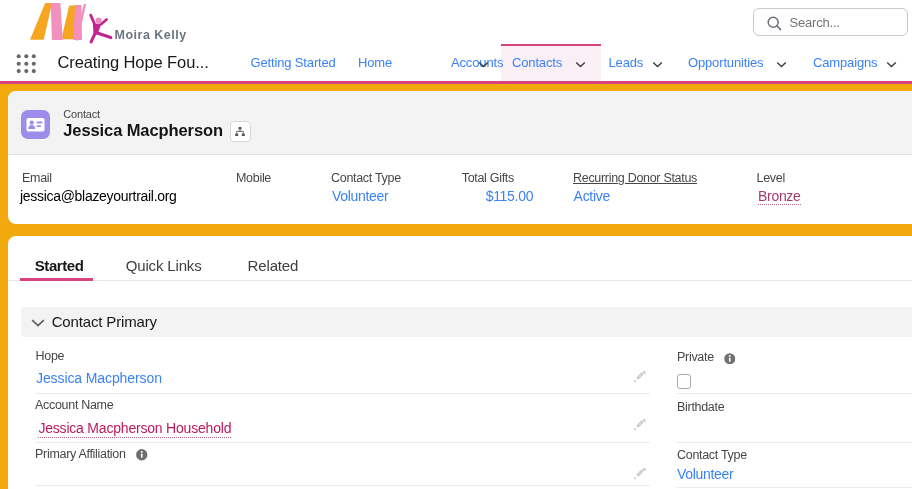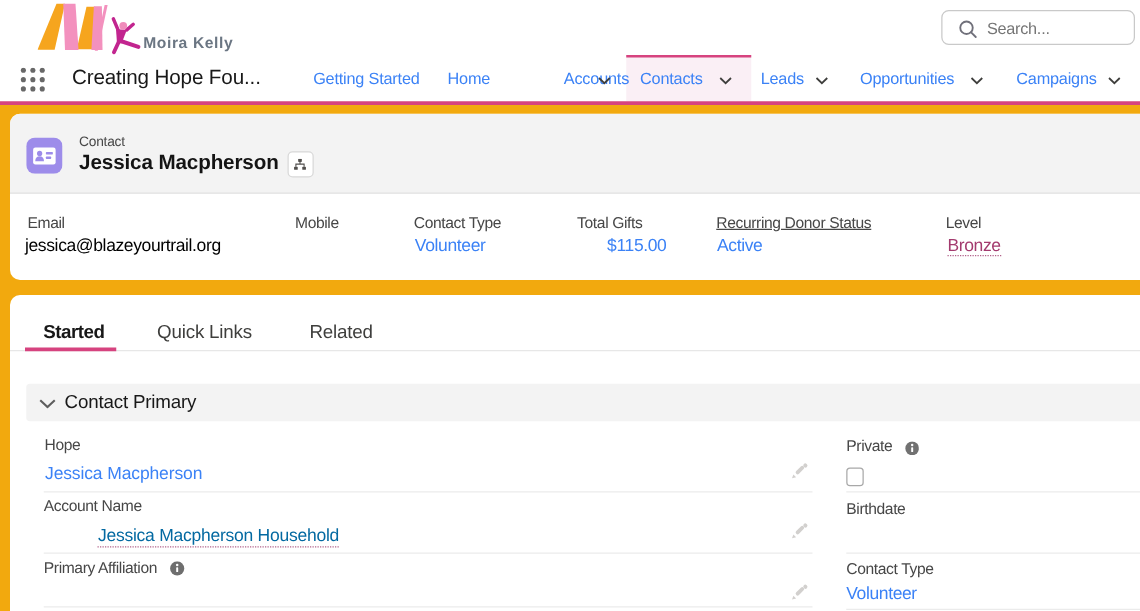--- a/index.html
+++ b/index.html
@@ -128,21 +128,21 @@
   <svg style="position:absolute;left:22.7px;top:83.2px;" width="14" height="8" viewBox="0 0 14 8">
       <path d="M1.2,1.2 L7,6.6 L12.8,1.2" fill="none" stroke="#5e5e5e" stroke-width="1.7"></path>
     </svg>
   <div class="abs" style="left:43.7px;top:78.4px;font-size:15px;color:#181818;letter-spacing:-0.15px;">Contact Primary</div>
 
   <div class="abs lbl" style="left:27.6px;top:114.4px;">Hope</div>
   <div class="abs val" style="left:28px;top:135px;letter-spacing:-0.1px;">Jessica Macpherson</div>
   <div style="position:absolute;left:27px;top:157.4px;width:615px;height:1px;background:#ebebeb;"></div>
 
   <div class="abs lbl" style="left:27px;top:163px;">Account Name</div>
-  <div class="abs val" style="left:30.4px;top:185px;color:#0369a1;letter-spacing:-0.2px;border-bottom:1px dotted #b2638a;padding-bottom:1.5px;margin-left:40px;">Jessica Macpherson Household</div>
+  <div class="abs val" style="left:30.4px;top:185px;color:#be185d;letter-spacing:-0.2px;border-bottom:1px dotted #b2638a;padding-bottom:1.5px;">Jessica Macpherson Household</div>
   <div style="position:absolute;left:27px;top:206.3px;width:615px;height:1px;background:#ebebeb;"></div>
 
   <div class="abs lbl" style="left:27px;top:212.3px;">Primary Affiliation</div>
   <div style="position:absolute;left:27px;top:249px;width:615px;height:1px;background:#ebebeb;"></div>
 
   <svg style="position:absolute;left:623.5px;top:133.5px;" width="15" height="15" viewBox="0 0 15 15">
       <g stroke="#d2d0ce" stroke-width="3.1" stroke-linecap="round" fill="none">
         <path d="M12.2,2.3 L12.4,2.5"></path>
         <path d="M9.8,4.2 L6.1,7.9"></path>
       </g>

